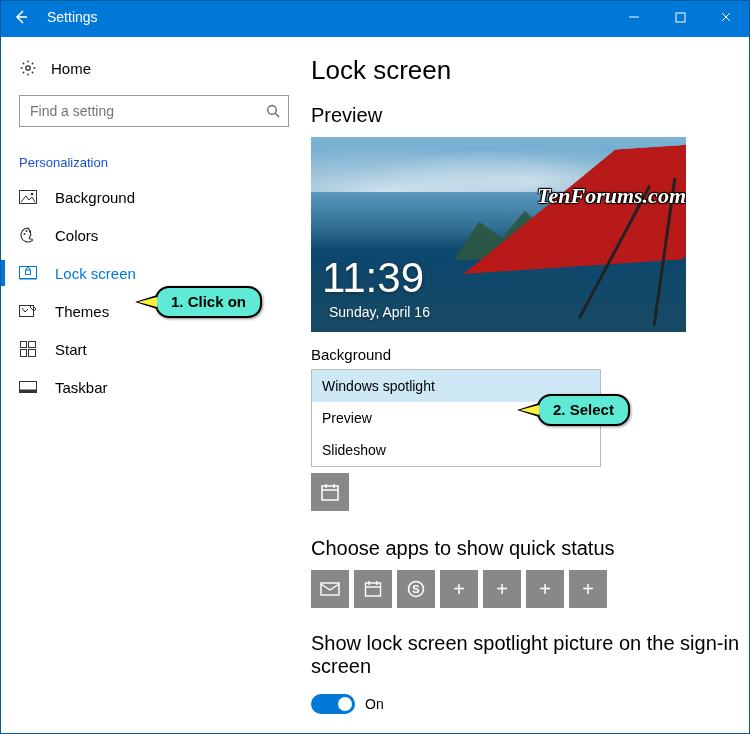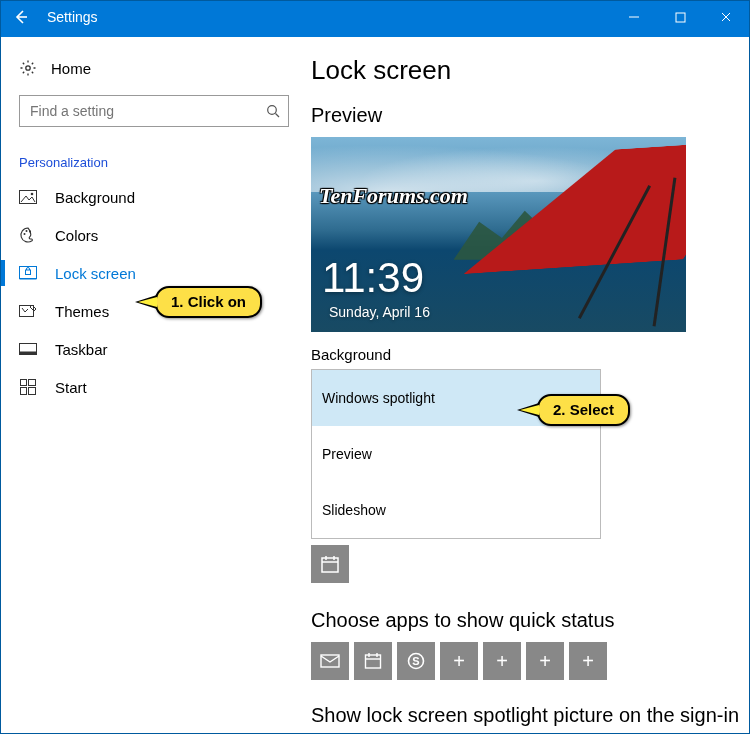--- a/index.html
+++ b/index.html
@@ -101,40 +101,40 @@
     background:#b81a1a;
     transform: skewX(-35deg) rotate(-4deg);
     clip-path: polygon(35% 0, 100% 0, 100% 100%, 0 100%);
   }
   .preview .strut1, .preview .strut2 {
     position:absolute; background:#222; width:3px; height:150px; top:30px;
   }
   .preview .strut1 { right:90px; transform: rotate(28deg); }
   .preview .strut2 { right:40px; transform: rotate(8deg); }
   .preview .watermark {
-    position:absolute; top:46px; left:8px; right:0; text-align:left;
+    position:absolute; top:46px; left:8px; right:0; text-align:right;
     color:#fff; font-weight:700; font-style:italic; font-size:22px;
     text-shadow: 1px 1px 1px #000, -1px -1px 1px #000, 1px -1px 1px #000, -1px 1px 1px #000;
     font-family: Georgia, serif;
   }
   .preview .clock {
     position:absolute; left:11px; bottom:30px; color:#fff; font-size:42px; font-weight:300;
     text-shadow:0 1px 4px rgba(0,0,0,0.4);
   }
   .preview .date {
     position:absolute; left:18px; bottom:12px; color:#fff; font-size:14px;
     text-shadow:0 1px 3px rgba(0,0,0,0.4);
   }
 
   .bg-label { margin-top:14px; font-size:15px; }
   .dropdown {
     margin-top:6px; width:290px; border:1px solid #bbb; background:#fff;
   }
   .dropdown .opt {
-    padding: 20px 10px; font-size:14px;
+    padding: 8px 10px; font-size:14px;
   }
   .dropdown .opt.sel { background:#cfe8f6; }
 
   .cal-btn {
     margin-top:6px; width:38px; height:38px; background:#888;
     display:flex; align-items:center; justify-content:center;
   }
 
   .quick-row { margin-top:10px; display:flex; gap:5px; }
   .qbtn {
@@ -145,21 +145,21 @@
   .toggle-row { margin-top:16px; display:flex; align-items:center; gap:10px; }
   .toggle {
     width:44px; height:20px; border-radius:10px; background:#0078d7; position:relative;
   }
   .toggle::after {
     content:""; position:absolute; right:3px; top:3px; width:14px; height:14px;
     background:#fff; border-radius:50%;
   }
 
   .callout {
-    position:absolute; background:#fde047; border:2px solid #000; border-radius:14px;
+    position:absolute; background:#5eead4; border:2px solid #000; border-radius:14px;
     padding:5px 14px 6px 14px; font-weight:700; font-family: Arial, sans-serif; font-size:15px;
     color:#000; box-shadow: 1px 1px 3px rgba(0,0,0,.45);
     white-space: nowrap;
   }
   .callout .arrow-l {
     position:absolute; left:-22px; top:50%; width:0; height:0; margin-top:-7px;
     border-top:7px solid transparent; border-bottom:7px solid transparent;
     border-right:22px solid #000;
   }
   .callout .arrow-l::after {
@@ -269,38 +269,38 @@
             <rect x="0.5" y="2.5" width="14" height="11" stroke="#333" fill="none"></rect>
             <path d="M3 5 L6 9 L9 6" stroke="#333" fill="none"></path>
             <path d="M13 2 L17 6 L15 8 L11 4 Z" stroke="#333" fill="none"></path>
           </svg>
         </span>
       <span>Themes</span>
     </div>
 
     <div class="nav-item">
       <span class="nav-icon">
-          <svg width="18" height="12" viewBox="0 0 18 12">
-            <rect x="0.5" y="0.5" width="17" height="11" stroke="#333" fill="none"></rect>
-            <rect x="0.5" y="8.5" width="17" height="3" fill="#333"></rect>
-          </svg>
-        </span>
-      <span>Taskbar</span>
-    </div>
-
-    <div class="nav-item">
-      <span class="nav-icon">
           <svg width="16" height="16" viewBox="0 0 16 16">
             <rect x="0.5" y="0.5" width="6" height="6" stroke="#333" fill="none"></rect>
             <rect x="8.5" y="0.5" width="7" height="6" stroke="#333" fill="none"></rect>
             <rect x="0.5" y="8.5" width="6" height="7" stroke="#333" fill="none"></rect>
             <rect x="8.5" y="8.5" width="7" height="7" stroke="#333" fill="none"></rect>
           </svg>
         </span>
       <span>Start</span>
+    </div>
+
+    <div class="nav-item">
+      <span class="nav-icon">
+          <svg width="18" height="12" viewBox="0 0 18 12">
+            <rect x="0.5" y="0.5" width="17" height="11" stroke="#333" fill="none"></rect>
+            <rect x="0.5" y="8.5" width="17" height="3" fill="#333"></rect>
+          </svg>
+        </span>
+      <span>Taskbar</span>
     </div>
   </div>
 
   <div class="main">
     <h1>Lock screen</h1>
     <div class="subhead">Preview</div>
 
     <div class="preview">
       <div class="clouds"></div>
       <div class="mount"></div>

